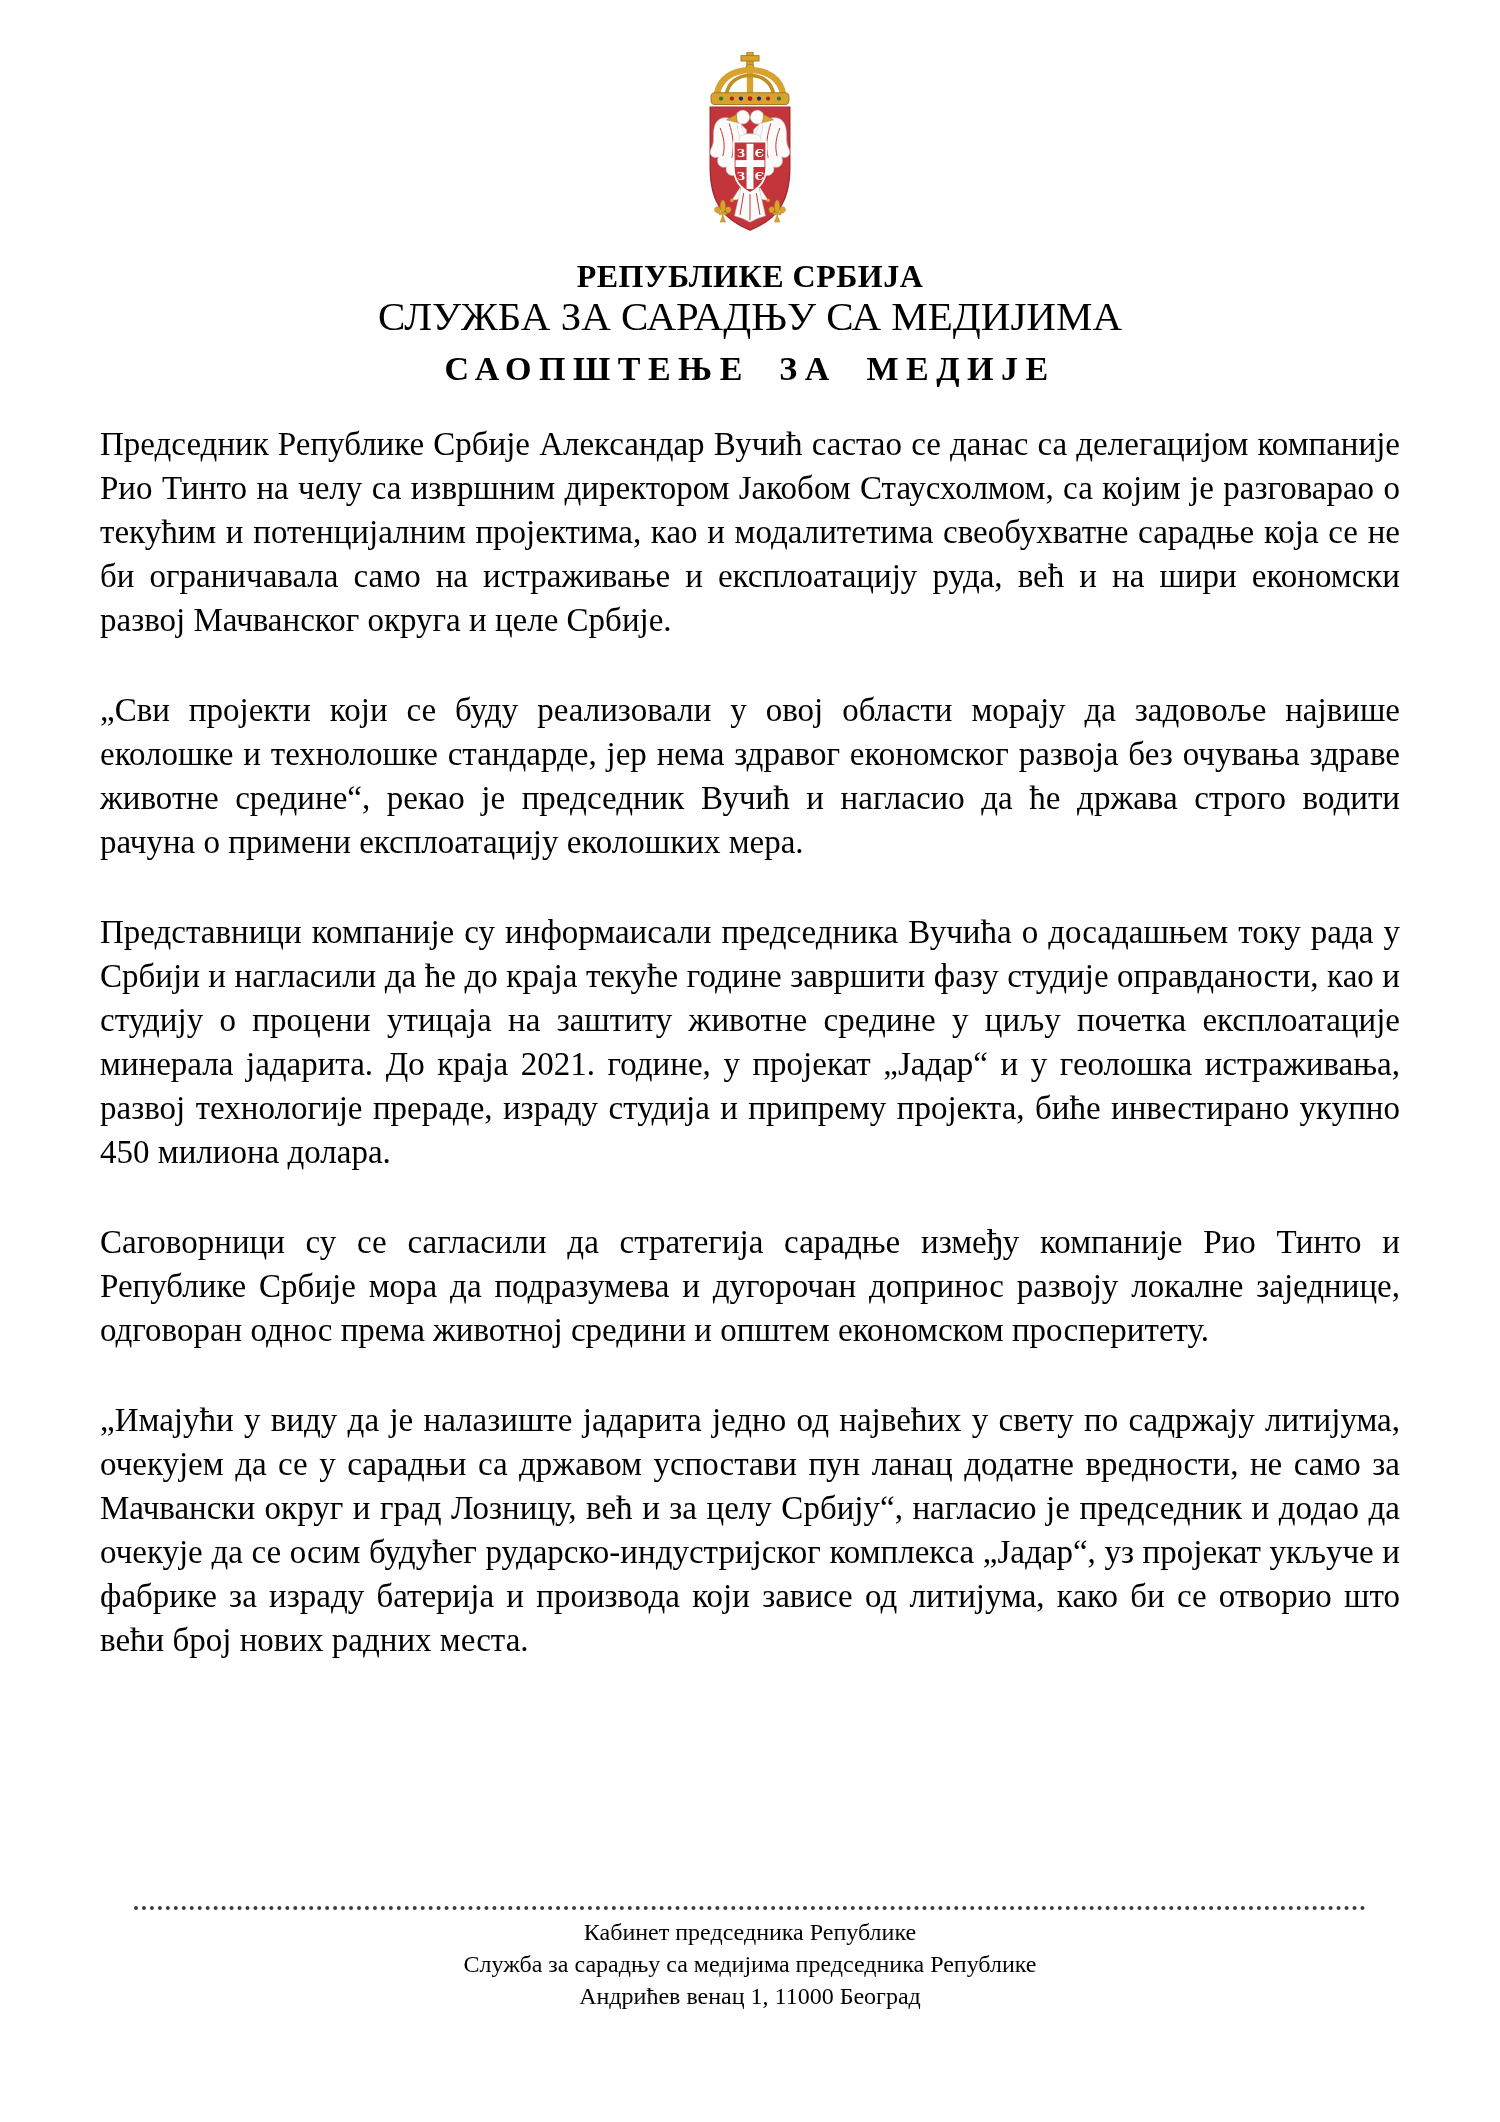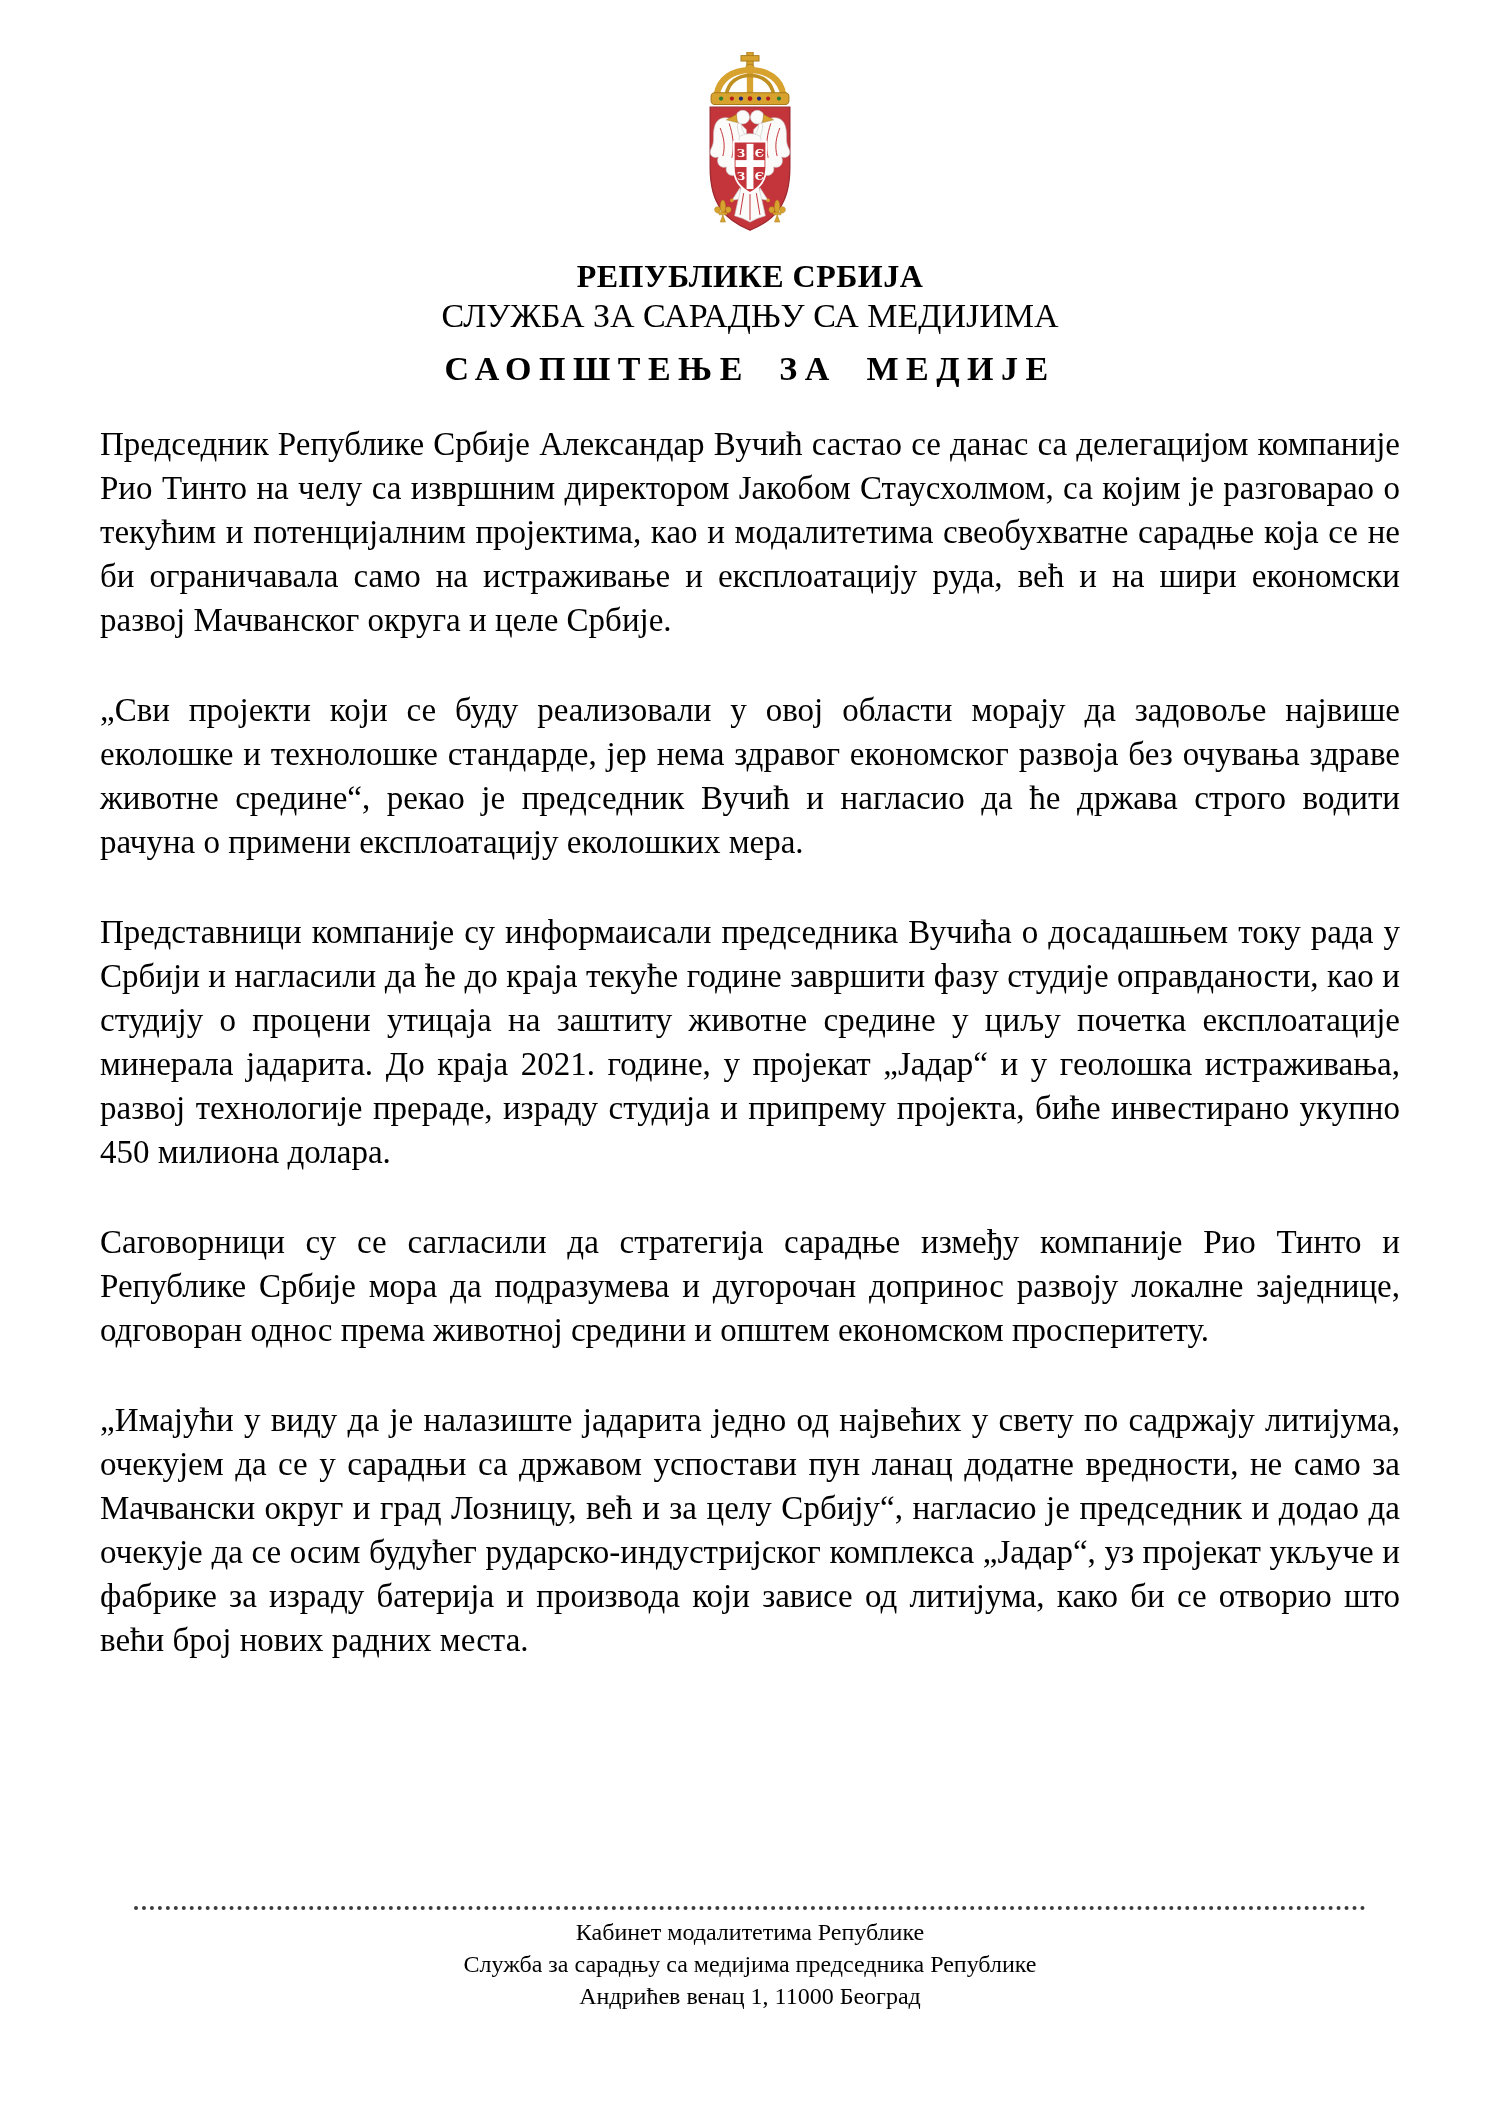--- a/index.html
+++ b/index.html
@@ -6,21 +6,21 @@
   body{
     width:1500px;height:2122px;overflow:hidden;
     font-family:"Liberation Serif","DejaVu Serif",serif;
     color:#000;
     -webkit-font-smoothing:antialiased;
   }
   .page{padding:52px 100px 0 100px;}
   .coa{display:block;margin:0 auto;width:168px;height:190px;}
   .org-block{text-align:center;margin-top:14px;line-height:40px;}
   .org-line1{font-size:32px;font-weight:bold;letter-spacing:0.5px;}
-  .org-line2,.org-line3{font-size:34px;}
+  .org-line2,.org-line3{font-size:41px;}
   .doc-title{
     text-align:center;font-size:34px;font-weight:bold;
     letter-spacing:0.22em;word-spacing:0.40em;margin-top:14px;
   }
   .content{min-height:1478px;}
   .content p{
     font-size:33px;line-height:44px;text-align:justify;
     margin:46px 0 0 0;text-justify:inter-word;
   }
   .content p.first{margin-top:34px;}
@@ -114,20 +114,20 @@
     <p class="first">Председник Републике Србије Александар Вучић састао се данас са делегацијом компаније Рио Тинто на челу са извршним директором Јакобом Стаусхолмом, са којим је разговарао о текућим и потенцијалним пројектима, као и модалитетима свеобухватне сарадње која се не би ограничавала само на истраживање и експлоатацију руда, већ и на шири економски развој Мачванског округа и целе Србије.</p>
     <p>„Сви пројекти који се буду реализовали у овој области морају да задовоље највише еколошке и технолошке стандарде, јер нема здравог економског развоја без очувања здраве животне средине“, рекао је председник Вучић и нагласио да ће држава строго водити рачуна о примени експлоатацију еколошких мера.</p>
     <p>Представници компаније су информаисали председника Вучића о досадашњем току рада у Србији и нагласили да ће до краја текуће године завршити фазу студије оправданости, као и студију о процени утицаја на заштиту животне средине у циљу почетка експлоатације минерала јадарита. До краја 2021. године, у пројекат „Јадар“ и у геолошка истраживања, развој технологије прераде, израду студија и припрему пројекта, биће инвестирано укупно 450 милиона долара.</p>
     <p>Саговорници су се сагласили да стратегија сарадње између компаније Рио Тинто и Републике Србије мора да подразумева и дугорочан допринос развоју локалне заједнице, одговоран однос према животној средини и општем економском просперитету.</p>
     <p>„Имајући у виду да је налазиште јадарита једно од највећих у свету по садржају литијума, очекујем да се у сарадњи са државом успостави пун ланац додатне вредности, не само за Мачвански округ и град Лозницу, већ и за целу Србију“, нагласио је председник и додао да очекује да се осим будућег рударско-индустријског комплекса „Јадар“, уз пројекат укључе и фабрике за израду батерија и производа који зависе од литијума, како би се отворио што већи број нових радних места.</p>
   </div>
 
   <div class="dotted-rule"></div>
 
   <div class="footer">
-    <div>Кабинет модалитетима Републике</div>
+    <div>Кабинет председника Републике</div>
     <div>Служба за сарадњу са медијима председника Републике</div>
     <div>Андрићев венац 1, 11000 Београд</div>
     <div></div>
 
   </div>
 
 </div>
 
 </body></html>

